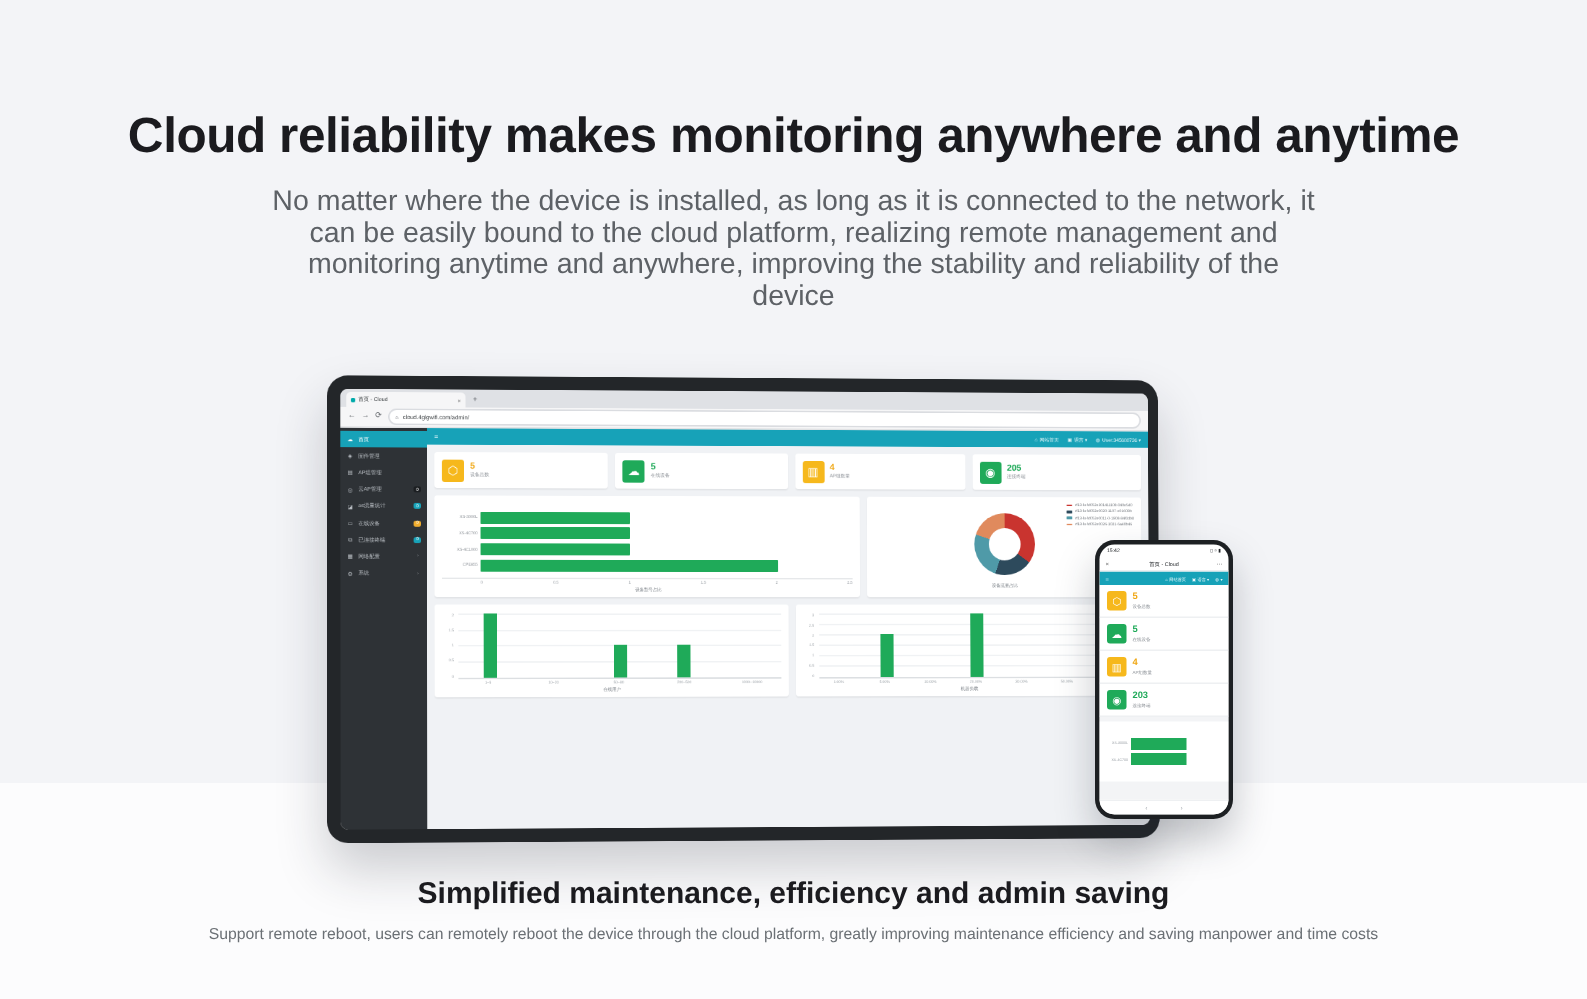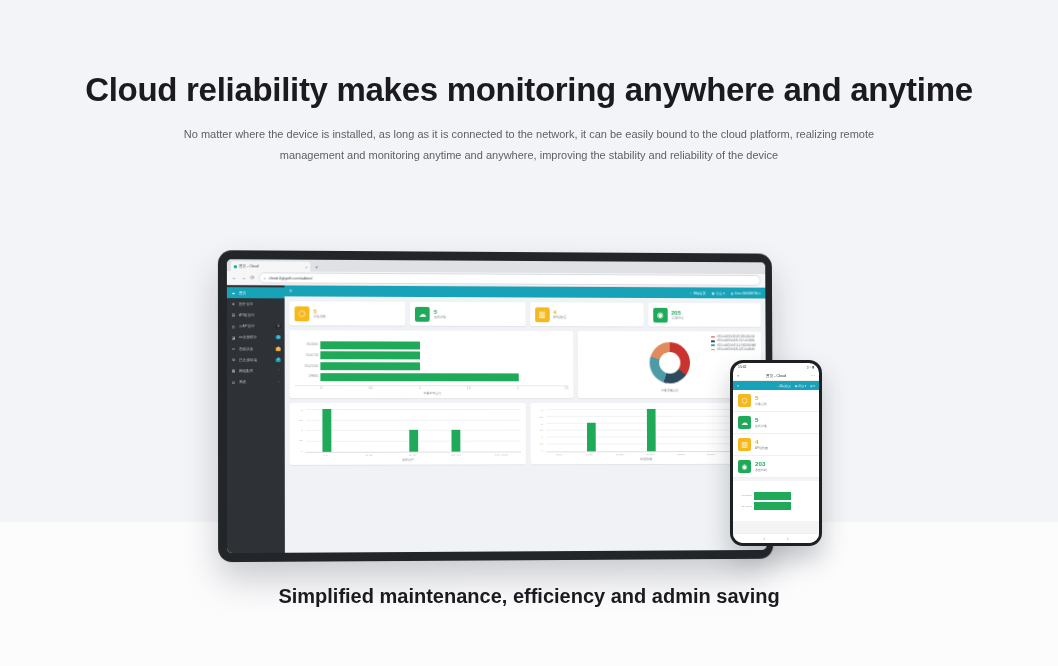--- a/index.html
+++ b/index.html
@@ -13,21 +13,21 @@
 
   
   .hero{position:absolute;left:0;top:0;width:1058px;text-align:center;}
   .hero h1{
     margin:0;padding-top:68px;
     font-size:33px;line-height:44px;font-weight:700;color:#1b1b1f;
     letter-spacing:-0.3px;
   }
   .hero p{
     margin:0 auto;padding-top:12px;width:700px;
-    font-size:11px;line-height:21px;color:#5d6166;font-weight:400;text-align:center;
+    font-size:19px;line-height:21px;color:#5d6166;font-weight:400;text-align:center;
   }
 
   .footer-block{position:absolute;left:0;top:582px;width:1058px;text-align:center;}
   .footer-block h2{
     margin:0;font-size:20px;line-height:28px;font-weight:700;color:#1b1b1f;
   }
   .footer-block p{
     margin:6px auto 0;width:900px;font-size:10.5px;line-height:15px;color:#6b7075;
   }
 
@@ -569,13 +569,14 @@
       <div class="ph-nav">
         <span>‹</span>
         <span>›</span>
       </div>
     </div>
   </div>
 </div>
 
 <div class="footer-block">
   <h2>Simplified maintenance, efficiency and admin saving</h2>
+  <p>Support remote reboot, users can remotely reboot the device through the cloud platform, greatly improving maintenance efficiency and saving manpower and time costs</p>
 </div>
 
 </body></html>

